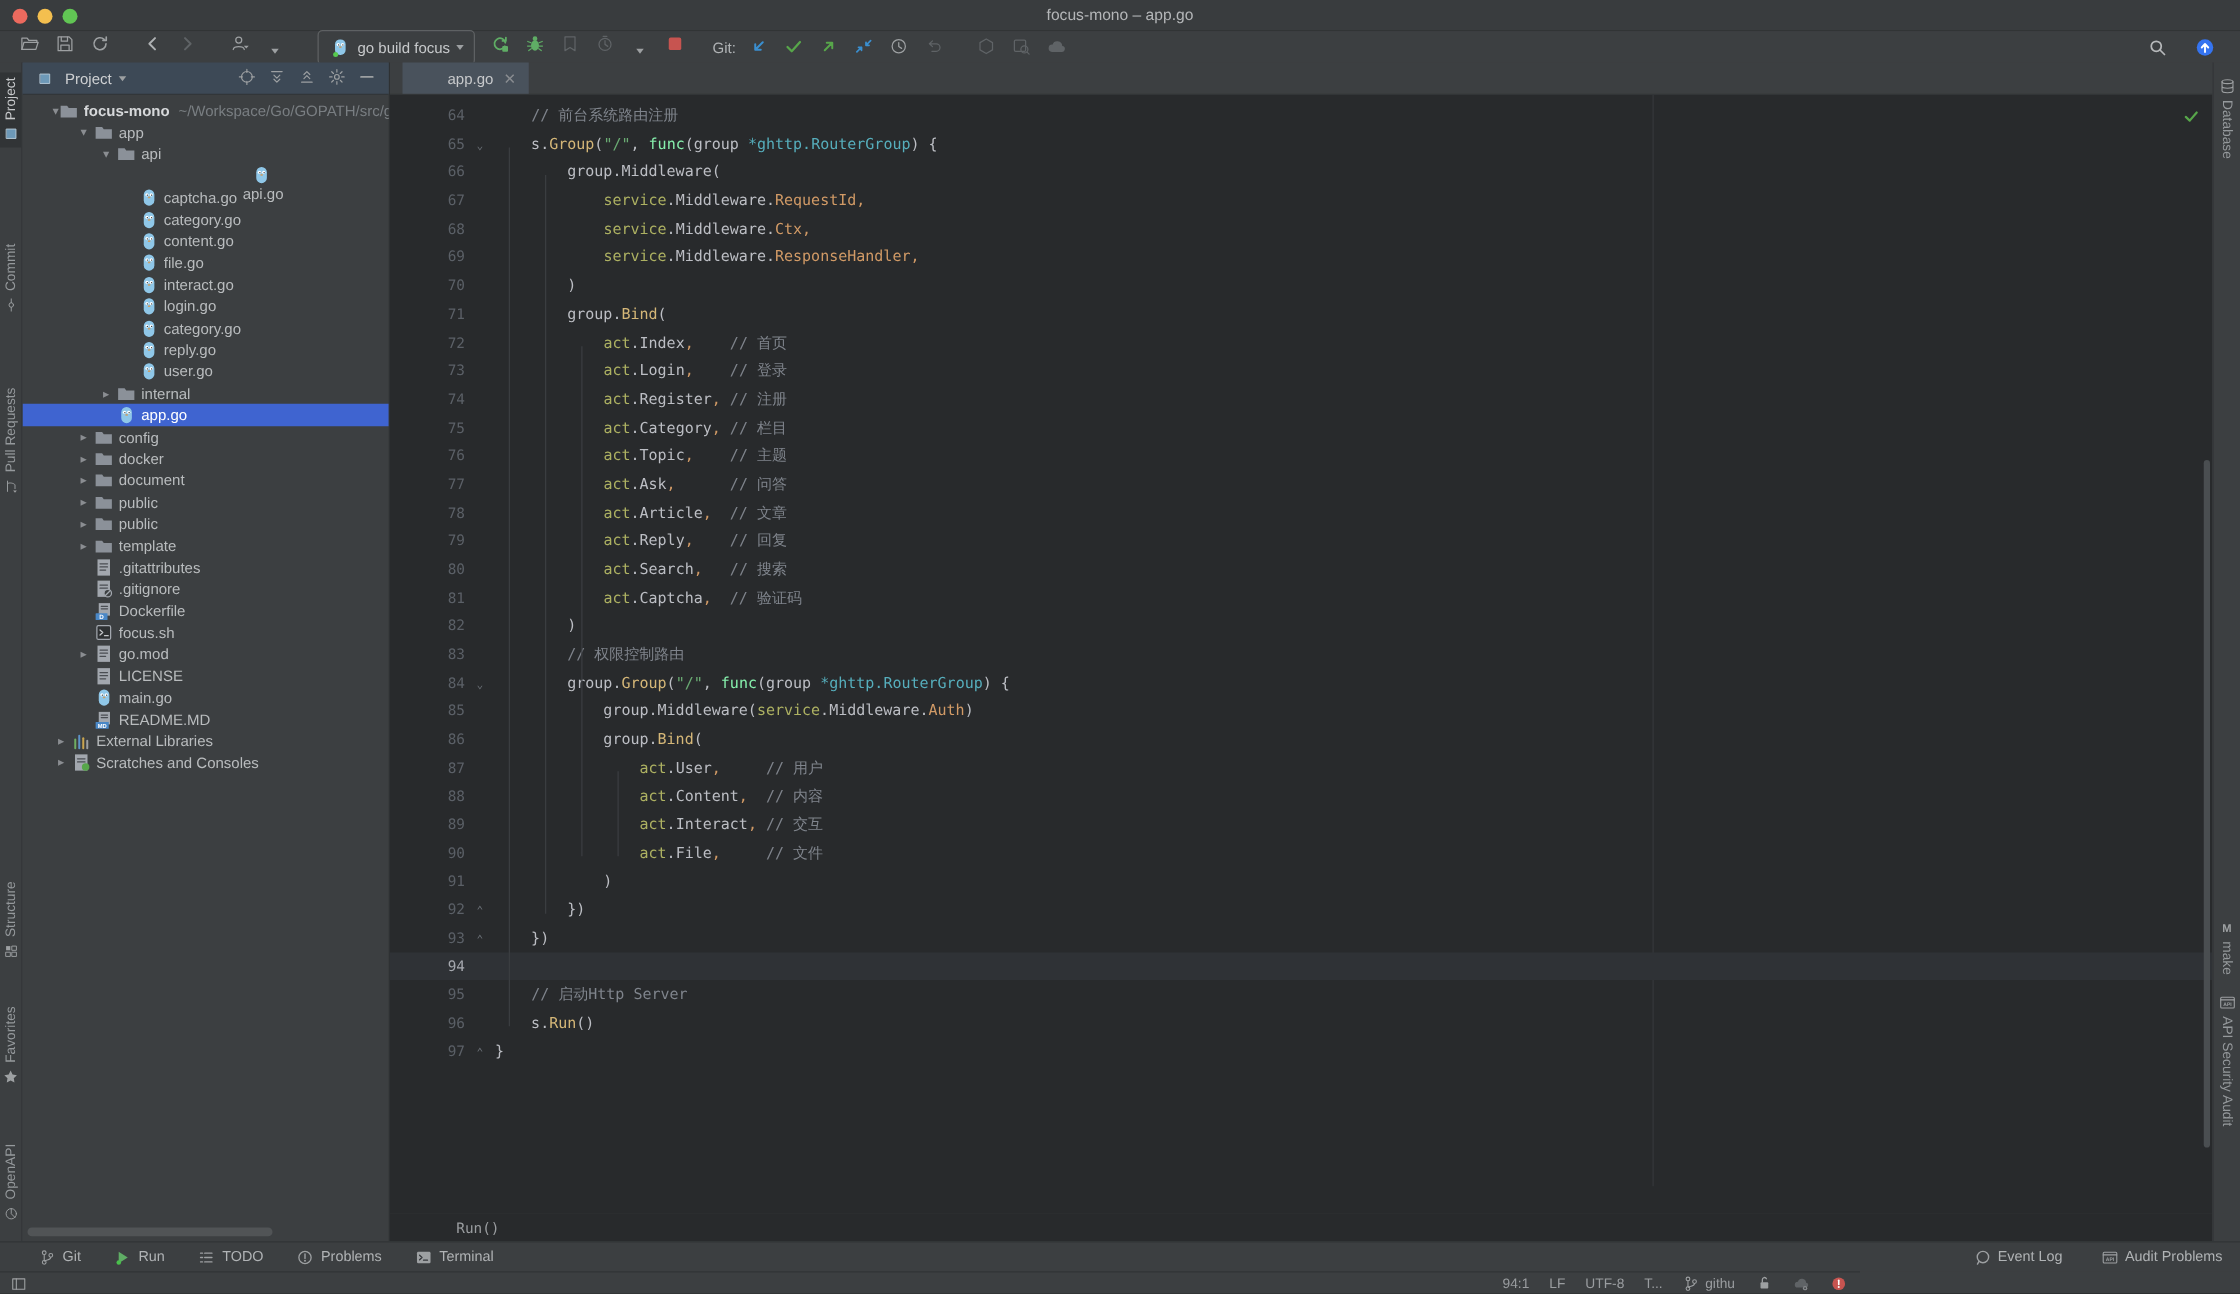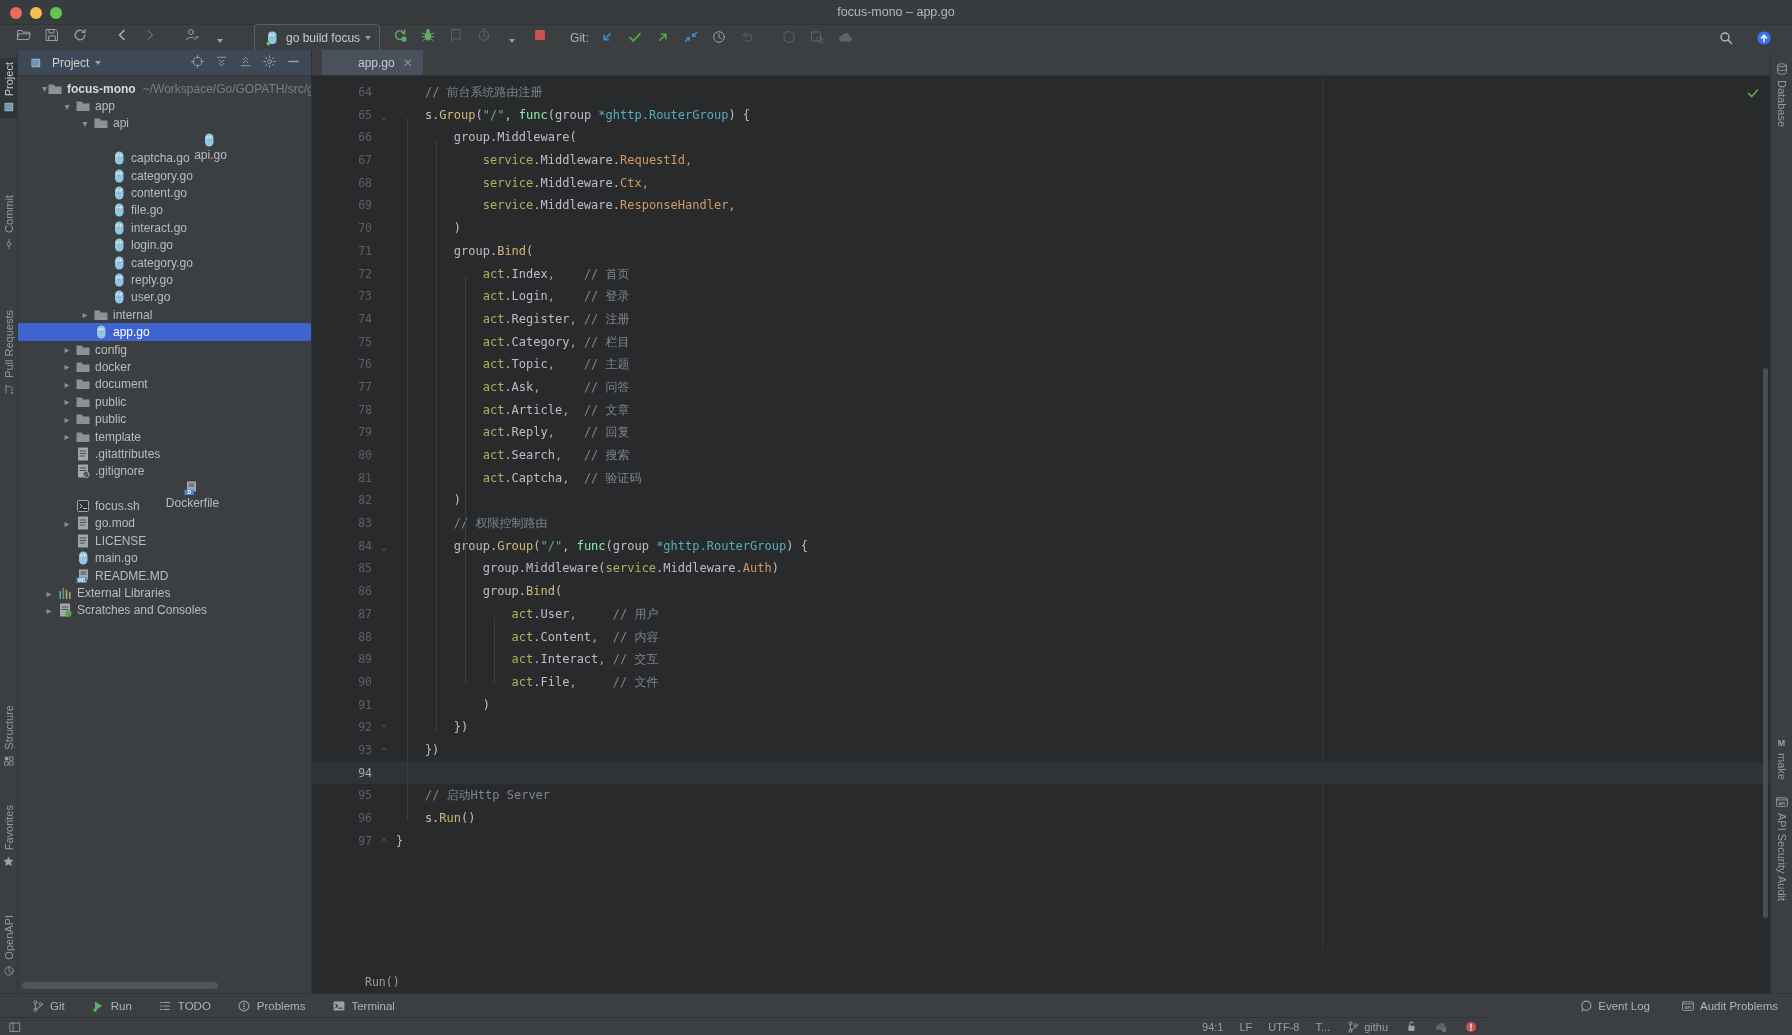--- a/index.html
+++ b/index.html
@@ -587,21 +587,21 @@
             <span class="ico">
               <svg width="16" height="16" viewBox="0 0 16 16" fill="none" stroke-linecap="round" stroke-linejoin="round">
                 <rect x="3" y="1.5" width="10" height="13" fill="#a2a7ae"></rect>
                 <path d="M5 5h6M5 7.5h6" stroke="#4a4e53"></path>
                 <circle cx="11.2" cy="11.5" r="3" fill="#3c3f41" stroke="#a2a7ae"></circle>
                 <path d="M9.3 13.4l3.8-3.8" stroke="#a2a7ae"></path>
               </svg>
             </span>
             <span>.gitignore</span>
           </div>
-          <div class="trow" style="padding-left: 56px; flex-direction: column;">
+          <div class="trow" style="padding-left: 56px;">
             <span class="ico">
               <svg width="16" height="16" viewBox="0 0 16 16" fill="none" stroke-linecap="round" stroke-linejoin="round">
                 <rect x="4" y="1.5" width="9" height="10" fill="#a2a7ae"></rect>
                 <path d="M6 4h5M6 6h5" stroke="#4a4e53"></path>
                 <rect x="1.5" y="9.5" width="9.5" height="5.5" rx="0.5" fill="#4a88c7"></rect>
                 <text x="6.2" y="14" font-size="5" font-family="sans-serif" font-weight="bold" fill="#fff" text-anchor="middle" stroke="none">D</text>
               </svg>
             </span>
             <span>Dockerfile</span>
           </div>

